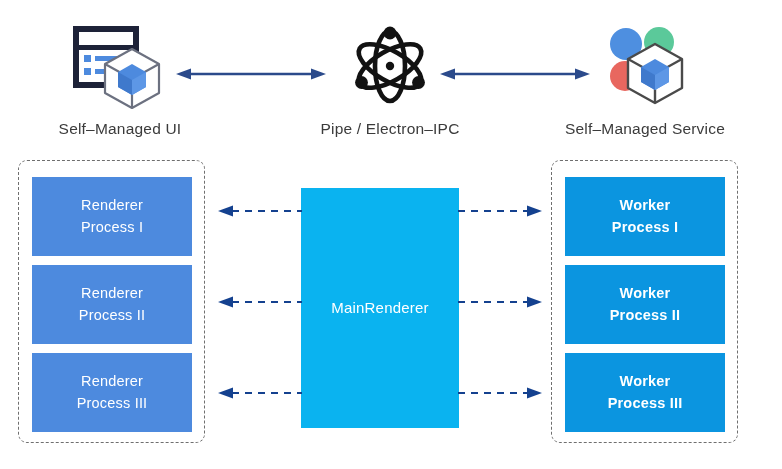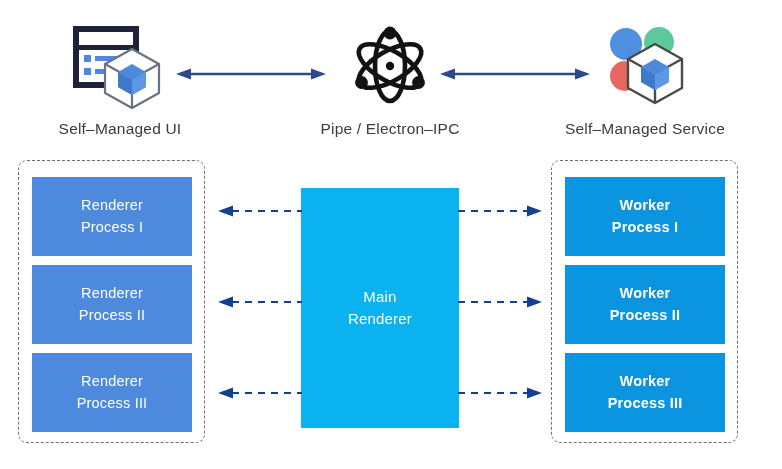--- a/index.html
+++ b/index.html
@@ -89,21 +89,21 @@
   .proc-2 { top: 192px; }
 
   
   #main-process {
     position: absolute;
     left: 301px;
     top: 188px;
     width: 158px;
     height: 240px;
     display: flex;
-    flex-direction: column;
+    flex-direction: row;
     align-items: center;
     justify-content: center;
     color: #ffffff;
     font-size: 15px;
     line-height: 1.5;
     letter-spacing: .2px;
     text-align: center;
   }
 
   

